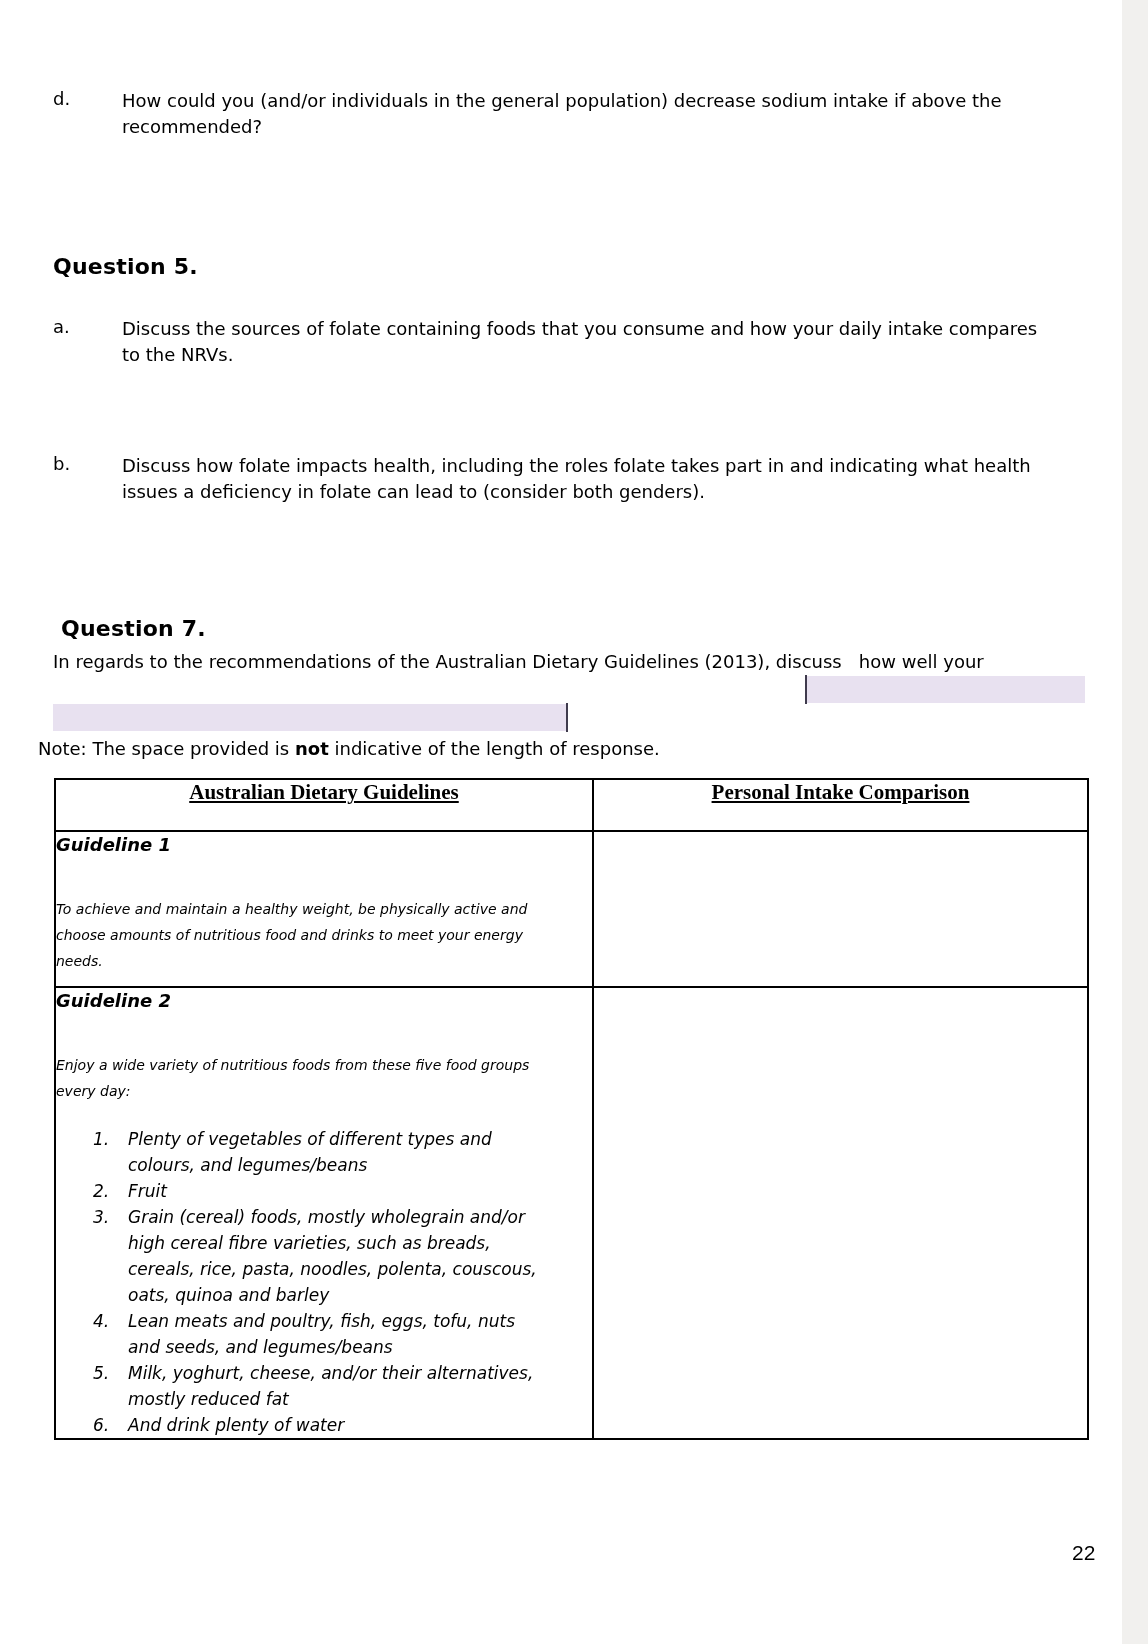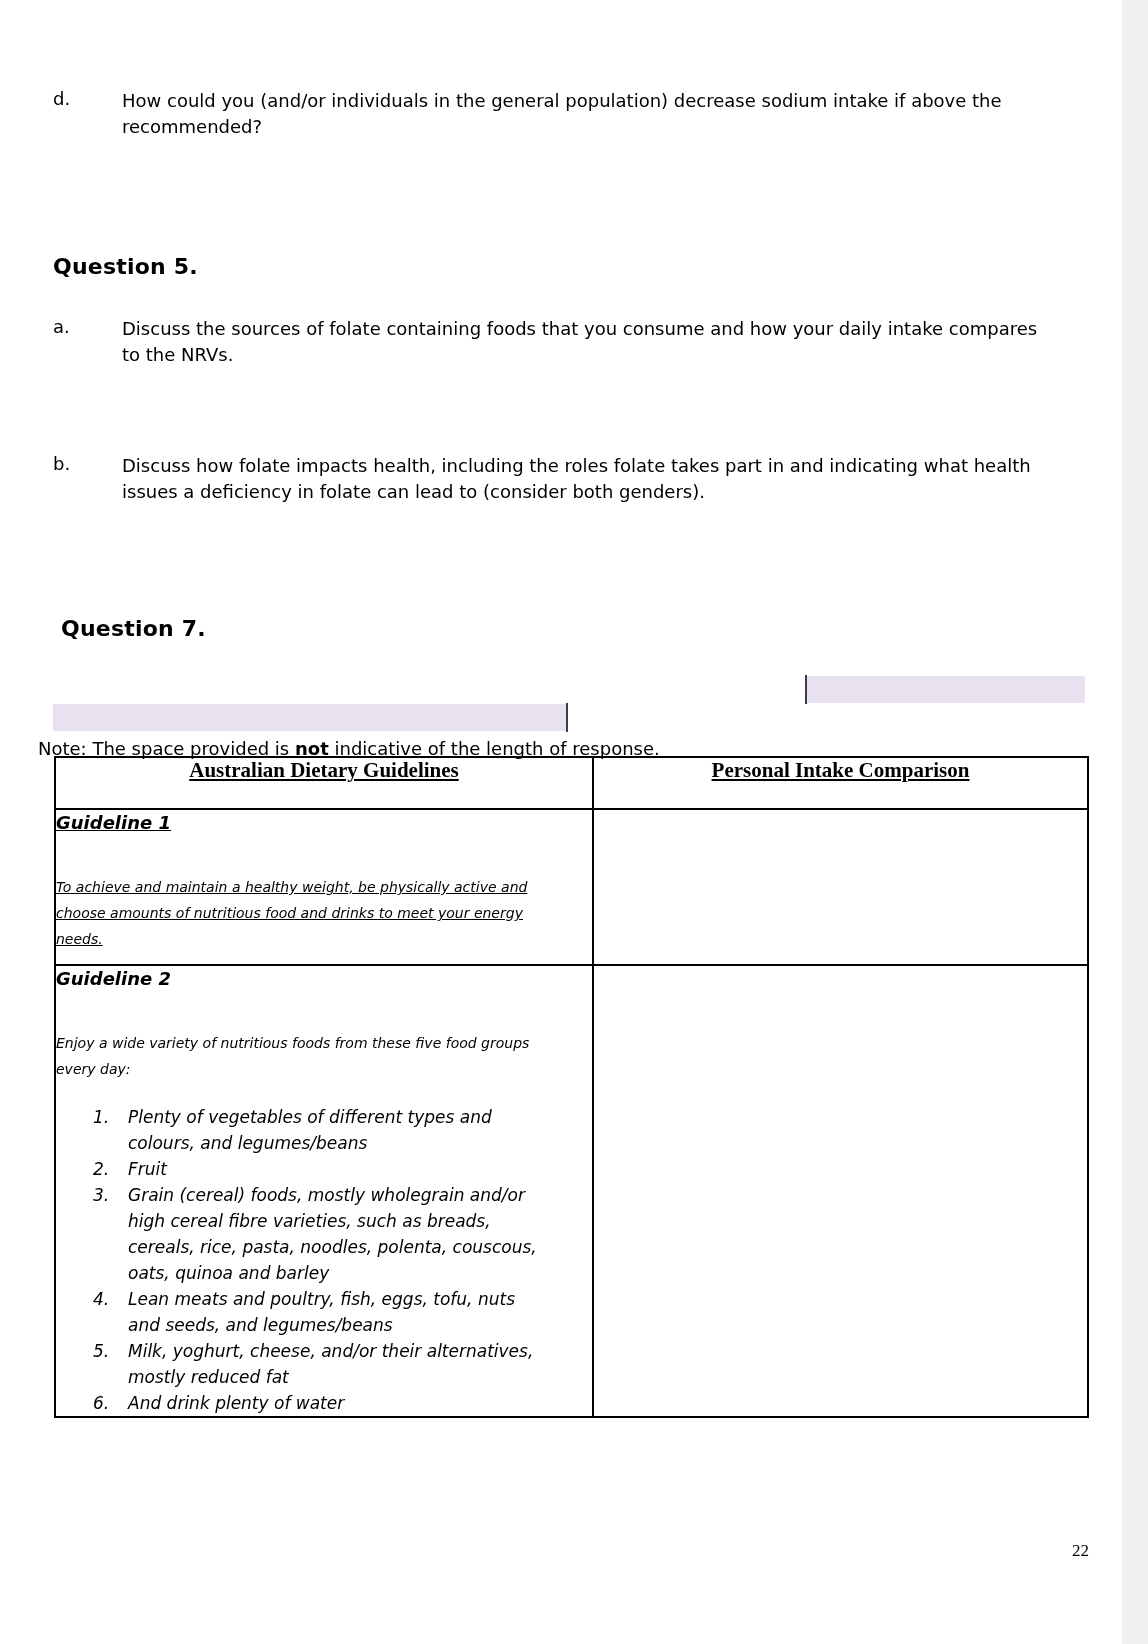--- a/index.html
+++ b/index.html
@@ -48,25 +48,25 @@
     padding-top:2px;
   }
   th.hdr span { text-decoration:underline; }
   td.gcell { padding:10px 14px 0 9px; font-style:italic; line-height:26px; }
   .gtitle { font-weight:bold; font-style:italic; font-size:18px; }
   .gbody { font-size:14px; margin-top:38px; max-width:505px; }
   .glist { margin-top:22px; font-size:17px; }
   .li { display:flex; margin-left:37px; }
   .li .num { flex:0 0 35px; }
   .li .itxt { flex:0 1 auto; max-width:420px; }
-  .row-g1 td { height:156px;text-decoration:underline; }
+  .row-g1 td { height:156px; }
   .row-g2 td { height:430px; }
   .pagenum {
-    font-family:Liberation Serif, serif;
-    font-size:17px;
+    font-family:Liberation Sans, sans-serif;
+    font-size:21px;
   }
 </style>
 </head>
 <body>
 
 <div class="page">
 
   <div class="page-edge"></div>
 
   <div class="abs qitem" style="top:88px;">
@@ -81,32 +81,33 @@
     <div class="txt">Discuss the sources of folate containing foods that you consume and how your daily intake compares to the NRVs.</div>
   </div>
 
   <div class="abs qitem" style="top:453px;">
     <div class="lbl">b.</div>
     <div class="txt">Discuss how folate impacts health, including the roles folate takes part in and indicating what health issues a deficiency in folate can lead to (consider both genders).</div>
   </div>
 
   <div class="abs qheading" style="top:616px;margin-left:8px;">Question 7.</div>
 
+  <div class="abs introline" style="top:649px;">In regards to the recommendations of the Australian Dietary Guidelines (2013), discuss   how well your</div>
 
   <div class="abs hl" style="left:806px; top:676px; width:279px; height:27px;"></div>
   <div class="abs caret" style="left:805px; top:675px; height:29px;"></div>
 
   <div class="abs hl" style="left:53px; top:704px; width:514px; height:27px;"></div>
   <div class="abs caret" style="left:566px; top:703px; height:29px;"></div>
 
   <div class="abs note" style="top:736px;">
     <span>Note: The space provided is </span><span class="b">not</span><span> indicative of the length of response.</span>
   </div>
 
-  <table class="guidelines abs" style="left:54px; top:756px;">
+  <table class="guidelines abs" style="left:54px; top:778px;">
     <colgroup>
         <col class="c1">
         <col class="c2">
       </colgroup>
     <tbody>
         <tr>
       <th class="hdr"><span>Australian Dietary Guidelines</span></th>
       <th class="hdr"><span>Personal Intake Comparison</span></th>
     </tr>
     <tr class="row-g1">

